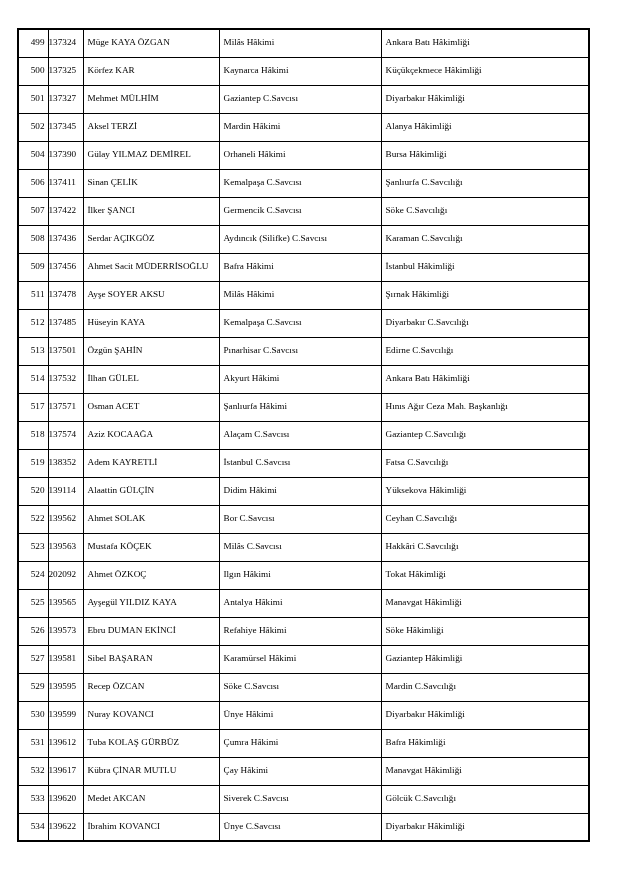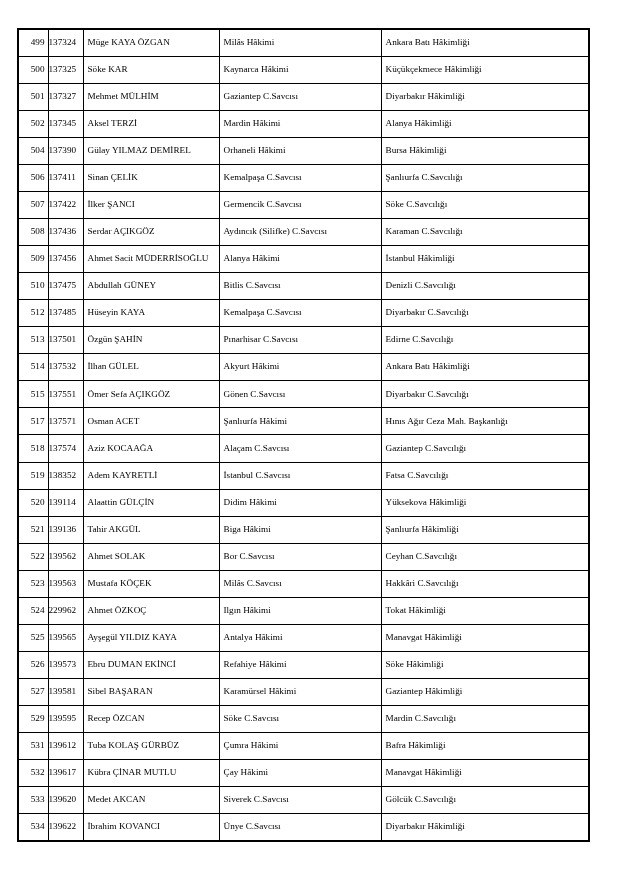--- a/index.html
+++ b/index.html
@@ -83,21 +83,21 @@
           </td>
   </tr>
         <tr>
     <td class="c-no">
             <div class="t">500</div>
           </td>
     <td class="c-id">
             <div class="t">137325</div>
           </td>
     <td class="c-name">
-            <div class="t">Söke KAR</div>
+            <div class="t">Körfez KAR</div>
           </td>
     <td class="c-pos">
             <div class="t">Kaynarca Hâkimi</div>
           </td>
     <td class="c-asg">
             <div class="t">Küçükçekmece Hâkimliği</div>
           </td>
   </tr>
         <tr>
     <td class="c-no">
@@ -205,41 +205,41 @@
     <td class="c-no">
             <div class="t">509</div>
           </td>
     <td class="c-id">
             <div class="t">137456</div>
           </td>
     <td class="c-name">
             <div class="t">Ahmet Sacit MÜDERRİSOĞLU</div>
           </td>
     <td class="c-pos">
-            <div class="t">Alanya Hâkimi</div>
+            <div class="t">Bafra Hâkimi</div>
           </td>
     <td class="c-asg">
             <div class="t">İstanbul Hâkimliği</div>
           </td>
   </tr>
         <tr>
     <td class="c-no">
-            <div class="t">510</div>
-          </td>
-    <td class="c-id">
-            <div class="t">137475</div>
-          </td>
-    <td class="c-name">
-            <div class="t">Abdullah GÜNEY</div>
-          </td>
-    <td class="c-pos">
-            <div class="t">Bitlis C.Savcısı</div>
-          </td>
-    <td class="c-asg">
-            <div class="t">Denizli C.Savcılığı</div>
+            <div class="t">511</div>
+          </td>
+    <td class="c-id">
+            <div class="t">137478</div>
+          </td>
+    <td class="c-name">
+            <div class="t">Ayşe SOYER AKSU</div>
+          </td>
+    <td class="c-pos">
+            <div class="t">Milâs Hâkimi</div>
+          </td>
+    <td class="c-asg">
+            <div class="t">Şırnak Hâkimliği</div>
           </td>
   </tr>
         <tr>
     <td class="c-no">
             <div class="t">512</div>
           </td>
     <td class="c-id">
             <div class="t">137485</div>
           </td>
     <td class="c-name">
@@ -281,37 +281,20 @@
           </td>
     <td class="c-pos">
             <div class="t">Akyurt Hâkimi</div>
           </td>
     <td class="c-asg">
             <div class="t">Ankara Batı Hâkimliği</div>
           </td>
   </tr>
         <tr>
     <td class="c-no">
-            <div class="t">515</div>
-          </td>
-    <td class="c-id">
-            <div class="t">137551</div>
-          </td>
-    <td class="c-name">
-            <div class="t">Ömer Sefa AÇIKGÖZ</div>
-          </td>
-    <td class="c-pos">
-            <div class="t">Gönen C.Savcısı</div>
-          </td>
-    <td class="c-asg">
-            <div class="t">Diyarbakır C.Savcılığı</div>
-          </td>
-  </tr>
-        <tr>
-    <td class="c-no">
             <div class="t">517</div>
           </td>
     <td class="c-id">
             <div class="t">137571</div>
           </td>
     <td class="c-name">
             <div class="t">Osman ACET</div>
           </td>
     <td class="c-pos">
             <div class="t">Şanlıurfa Hâkimi</div>
@@ -366,37 +349,20 @@
           </td>
     <td class="c-pos">
             <div class="t">Didim Hâkimi</div>
           </td>
     <td class="c-asg">
             <div class="t">Yüksekova Hâkimliği</div>
           </td>
   </tr>
         <tr>
     <td class="c-no">
-            <div class="t">521</div>
-          </td>
-    <td class="c-id">
-            <div class="t">139136</div>
-          </td>
-    <td class="c-name">
-            <div class="t">Tahir AKGÜL</div>
-          </td>
-    <td class="c-pos">
-            <div class="t">Biga Hâkimi</div>
-          </td>
-    <td class="c-asg">
-            <div class="t">Şanlıurfa Hâkimliği</div>
-          </td>
-  </tr>
-        <tr>
-    <td class="c-no">
             <div class="t">522</div>
           </td>
     <td class="c-id">
             <div class="t">139562</div>
           </td>
     <td class="c-name">
             <div class="t">Ahmet SOLAK</div>
           </td>
     <td class="c-pos">
             <div class="t">Bor C.Savcısı</div>
@@ -420,21 +386,21 @@
           </td>
     <td class="c-asg">
             <div class="t">Hakkâri C.Savcılığı</div>
           </td>
   </tr>
         <tr>
     <td class="c-no">
             <div class="t">524</div>
           </td>
     <td class="c-id">
-            <div class="t">229962</div>
+            <div class="t">202092</div>
           </td>
     <td class="c-name">
             <div class="t">Ahmet ÖZKOÇ</div>
           </td>
     <td class="c-pos">
             <div class="t">Ilgın Hâkimi</div>
           </td>
     <td class="c-asg">
             <div class="t">Tokat Hâkimliği</div>
           </td>
@@ -498,20 +464,37 @@
             <div class="t">139595</div>
           </td>
     <td class="c-name">
             <div class="t">Recep ÖZCAN</div>
           </td>
     <td class="c-pos">
             <div class="t">Söke C.Savcısı</div>
           </td>
     <td class="c-asg">
             <div class="t">Mardin C.Savcılığı</div>
+          </td>
+  </tr>
+        <tr>
+    <td class="c-no">
+            <div class="t">530</div>
+          </td>
+    <td class="c-id">
+            <div class="t">139599</div>
+          </td>
+    <td class="c-name">
+            <div class="t">Nuray KOVANCI</div>
+          </td>
+    <td class="c-pos">
+            <div class="t">Ünye Hâkimi</div>
+          </td>
+    <td class="c-asg">
+            <div class="t">Diyarbakır Hâkimliği</div>
           </td>
   </tr>
         <tr>
     <td class="c-no">
             <div class="t">531</div>
           </td>
     <td class="c-id">
             <div class="t">139612</div>
           </td>
     <td class="c-name">

